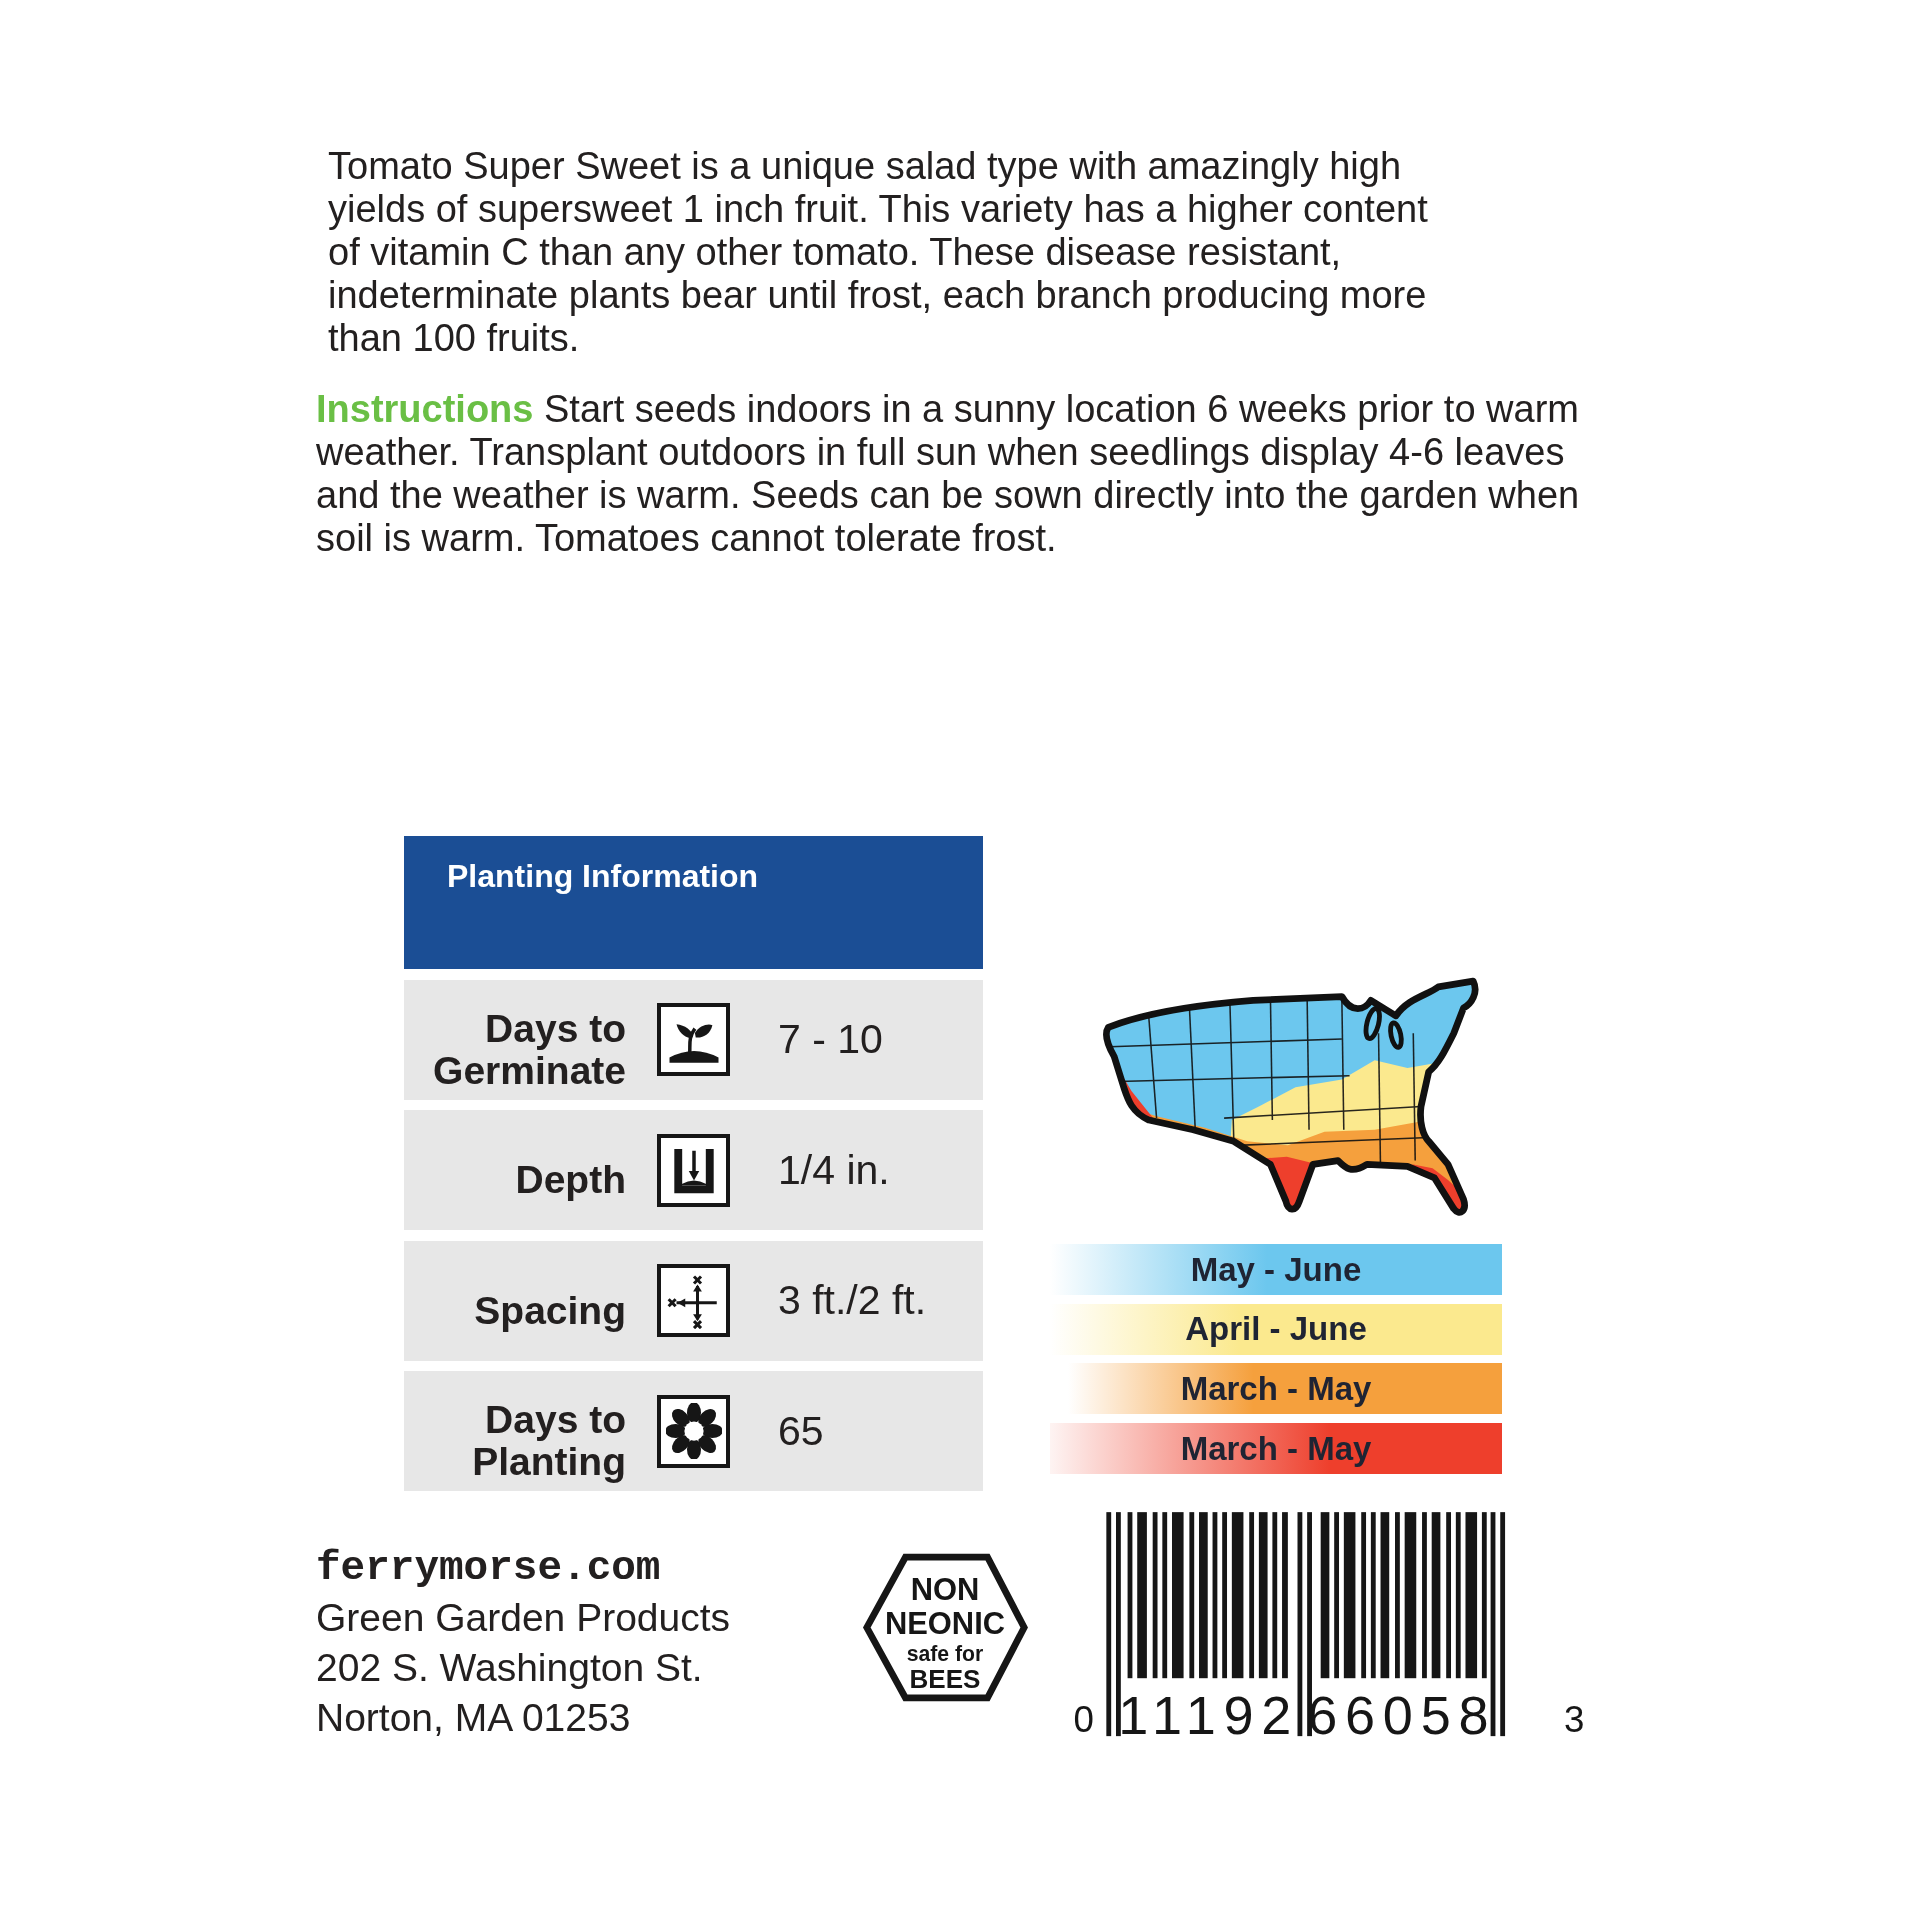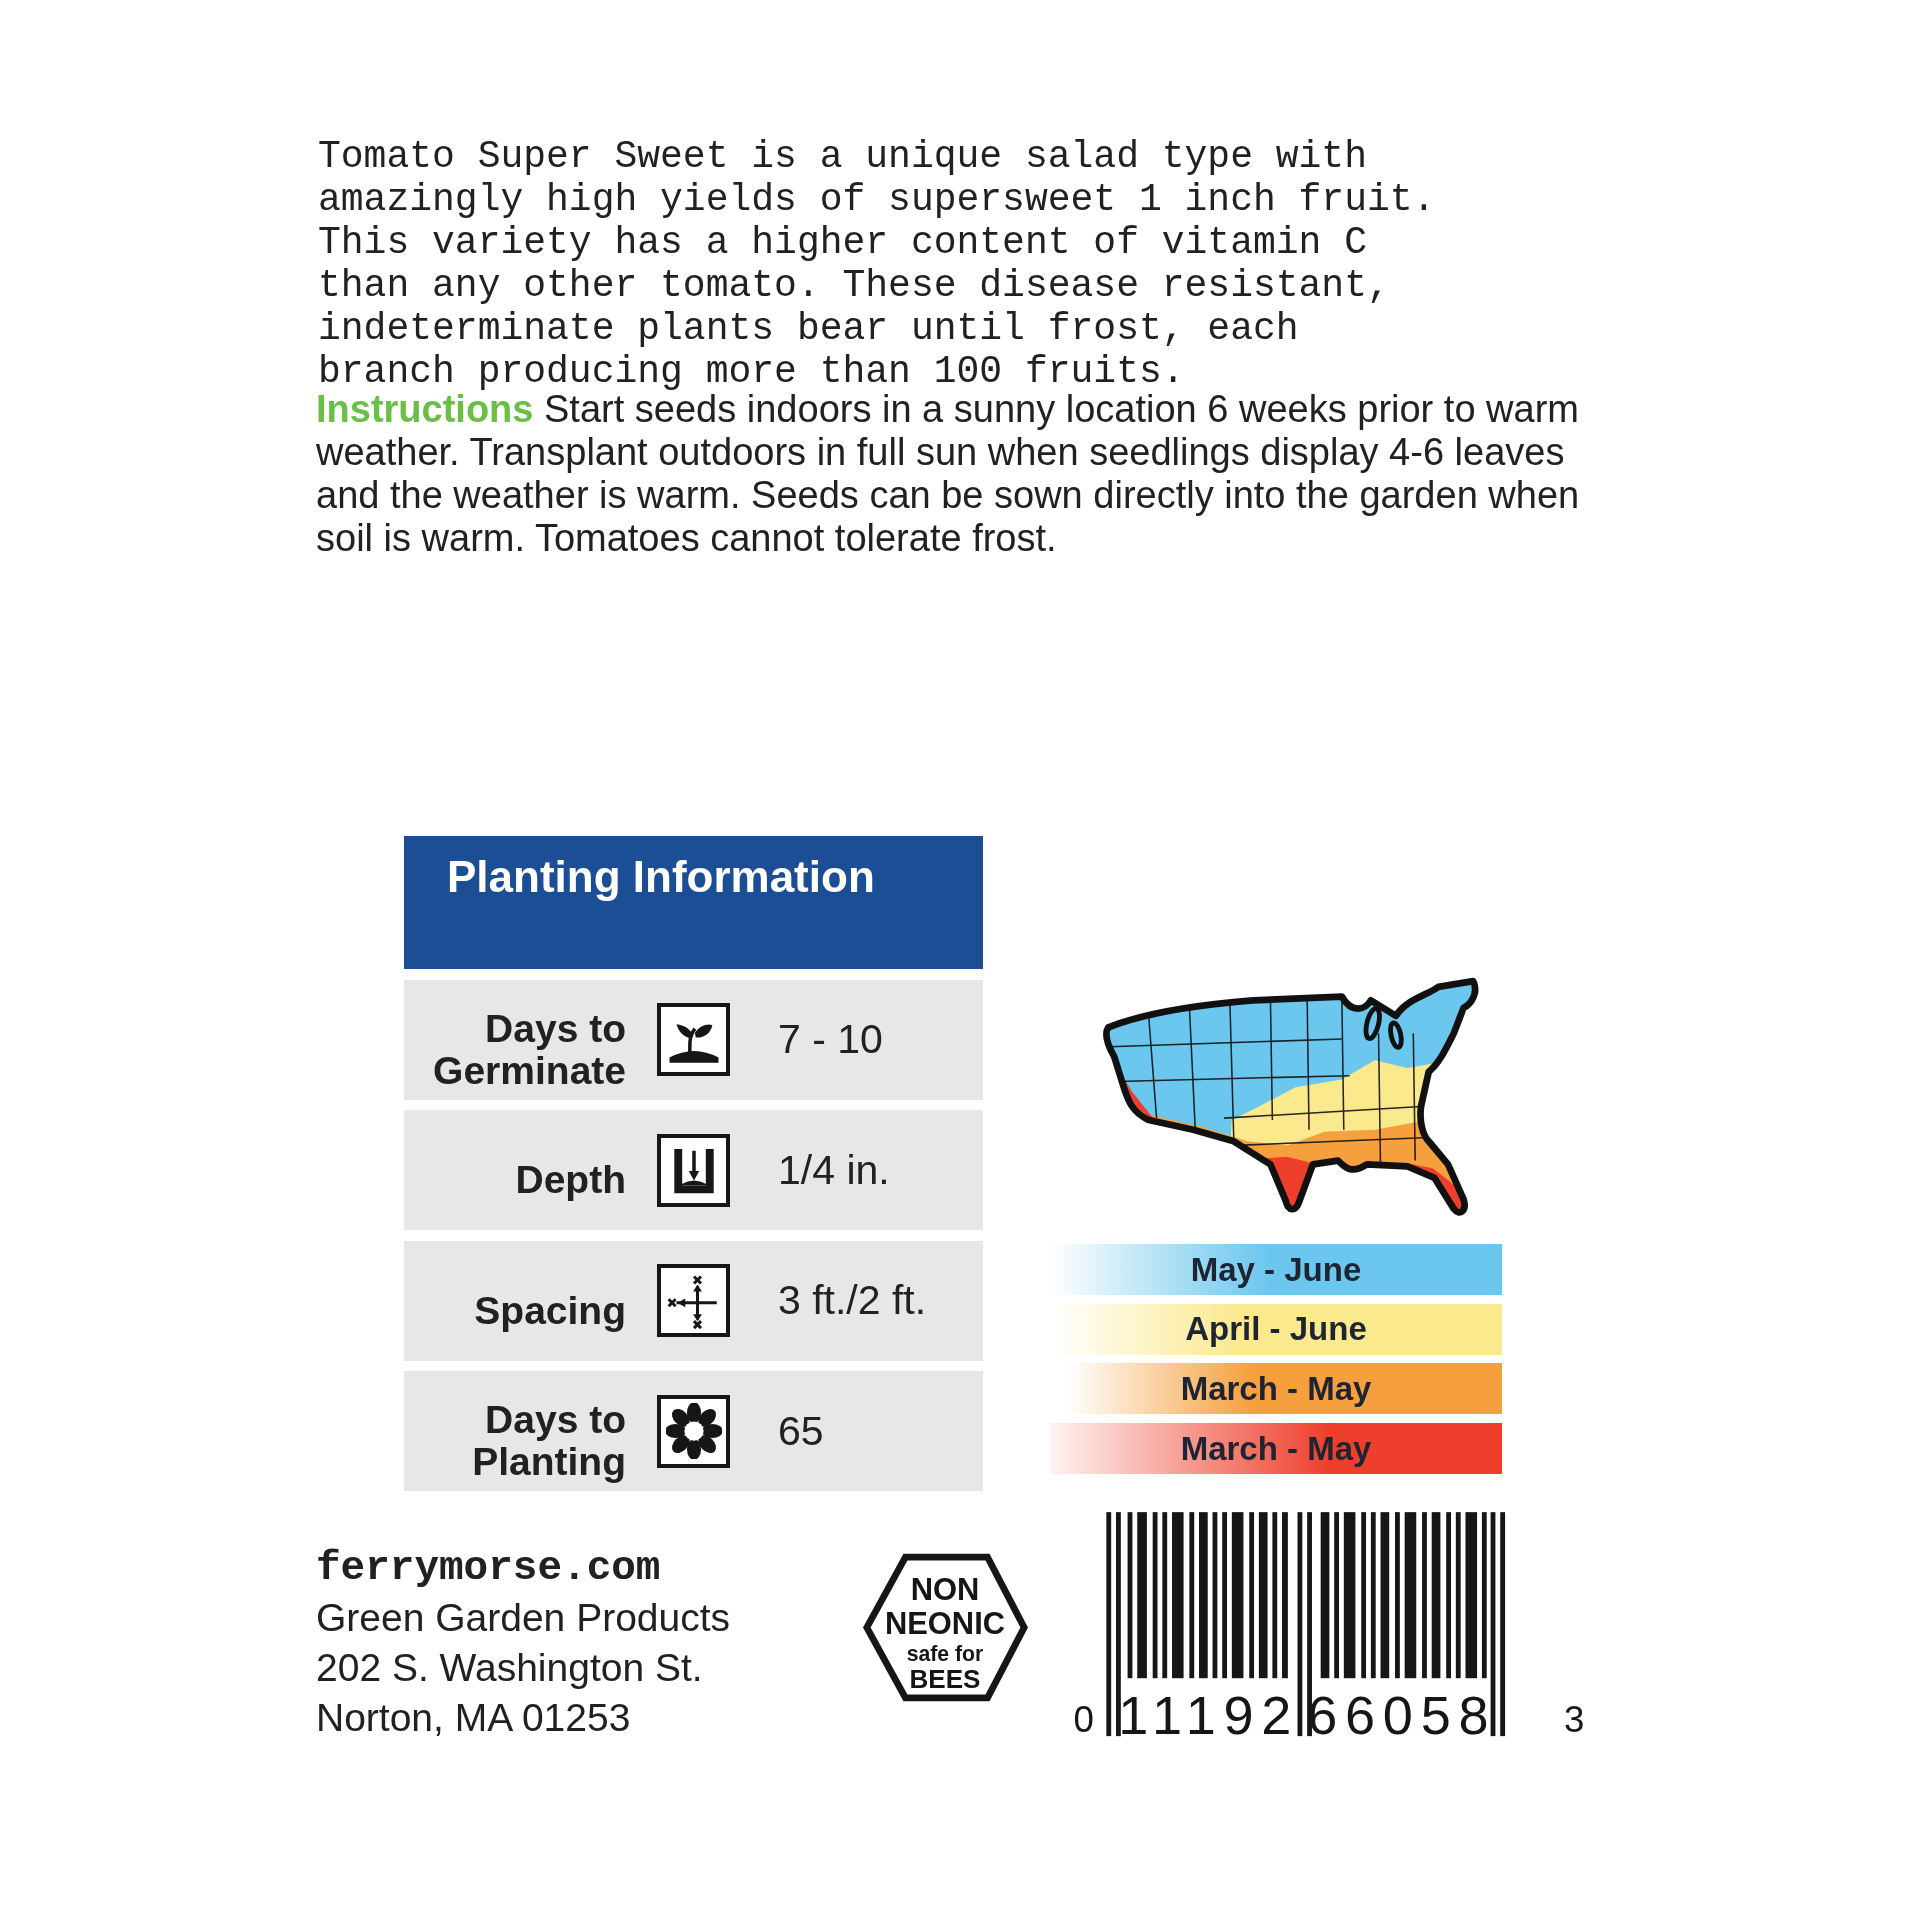--- a/index.html
+++ b/index.html
@@ -3,32 +3,32 @@
 <meta charset="utf-8">
 <style>
   html,body{margin:0;padding:0;background:#ffffff;}
   .sheet{
     position:relative;width:1931px;height:1931px;background:#ffffff;overflow:hidden;
     font-family:"Liberation Sans","DejaVu Sans",sans-serif;color:#232020;
   }
   
   .desc{
     position:absolute;left:316px;top:133px;width:1130px;
-    font-size:38px;line-height:43px;margin:2px;font-family:Liberation Mono, monospace;
+    font-size:38px;line-height:43px;margin:12px;
   }
   .inst{
     position:absolute;left:316px;top:388px;width:1284px;
     font-size:38px;line-height:43px;margin:0;
   }
   .inst-label{color:#6abf45;font-weight:bold;}
   
   .ptable{position:absolute;left:404px;top:836px;width:579px;}
   .ptable-head{
     background:#1b4e95;color:#ffffff;font-weight:bold;
-    font-size:44px;line-height:51px;padding:14.5px 19.3px 13.5px 43px;
+    font-size:32px;line-height:51px;padding:14.5px 19.3px 13.5px 43px;
     box-sizing:border-box;width:579px;min-height:133px;
   }
   .prow{
     margin-top:10.6px;background:#e7e7e7;height:120px;width:579px;
     display:flex;align-items:center;box-sizing:border-box;
   }
   .prow-label{
     width:222px;text-align:right;font-weight:bold;
     font-size:39px;line-height:42px;flex:0 0 222px;margin-top:20px;
   }

